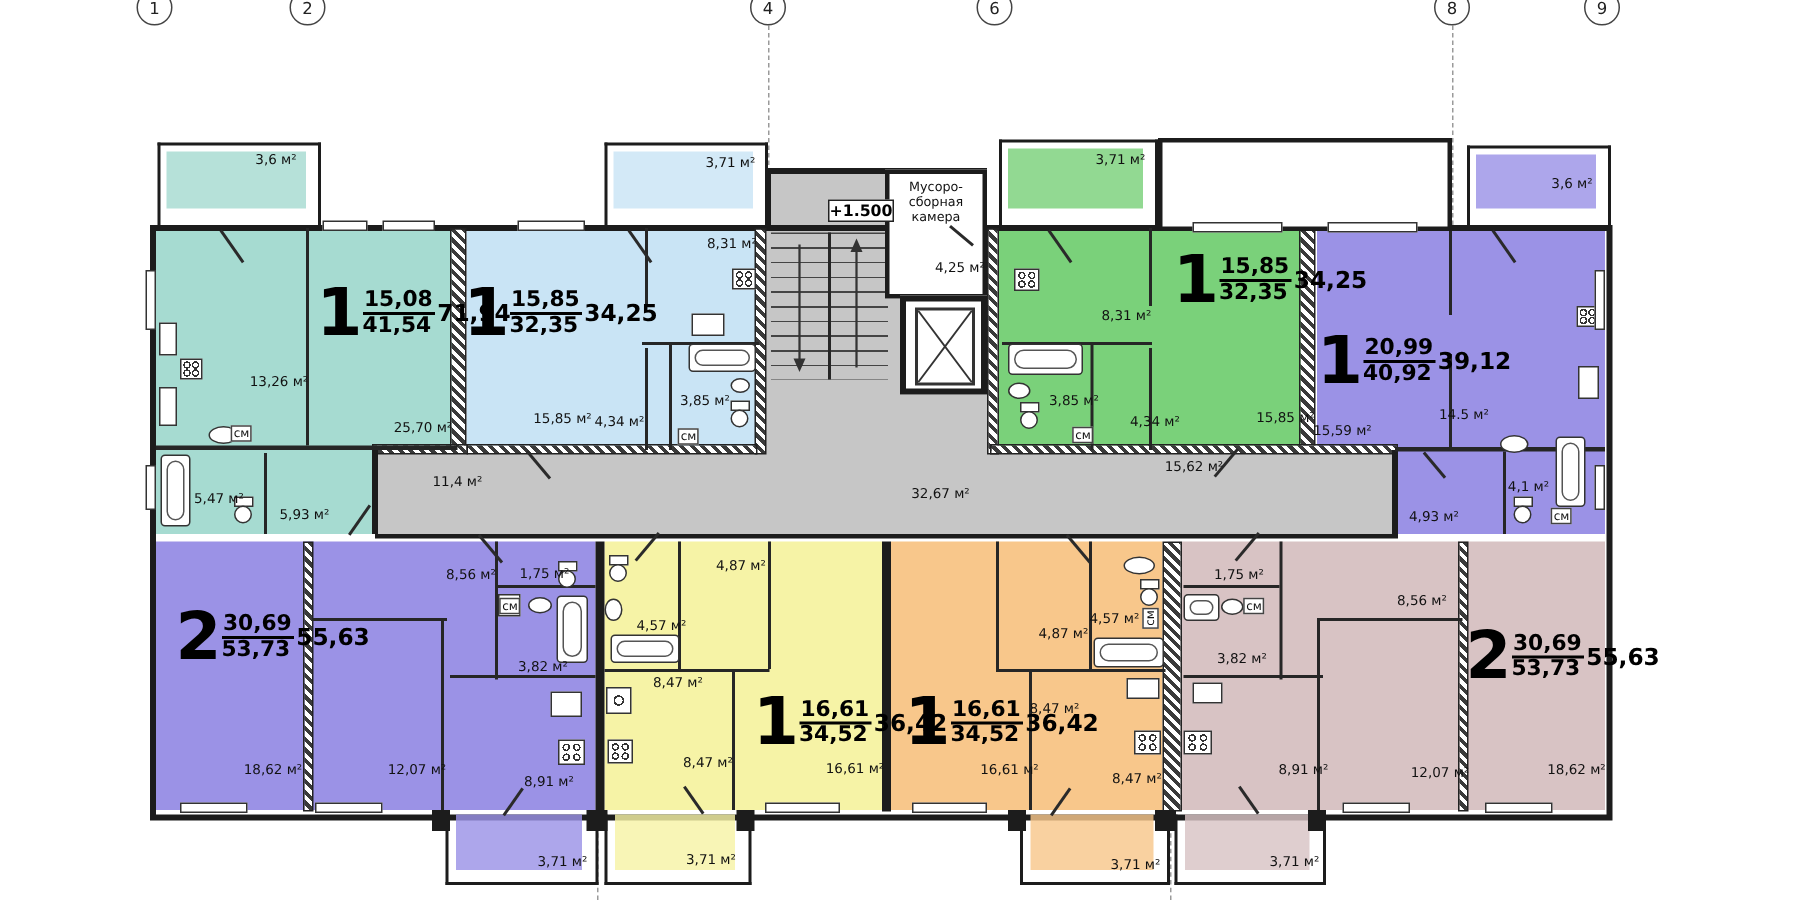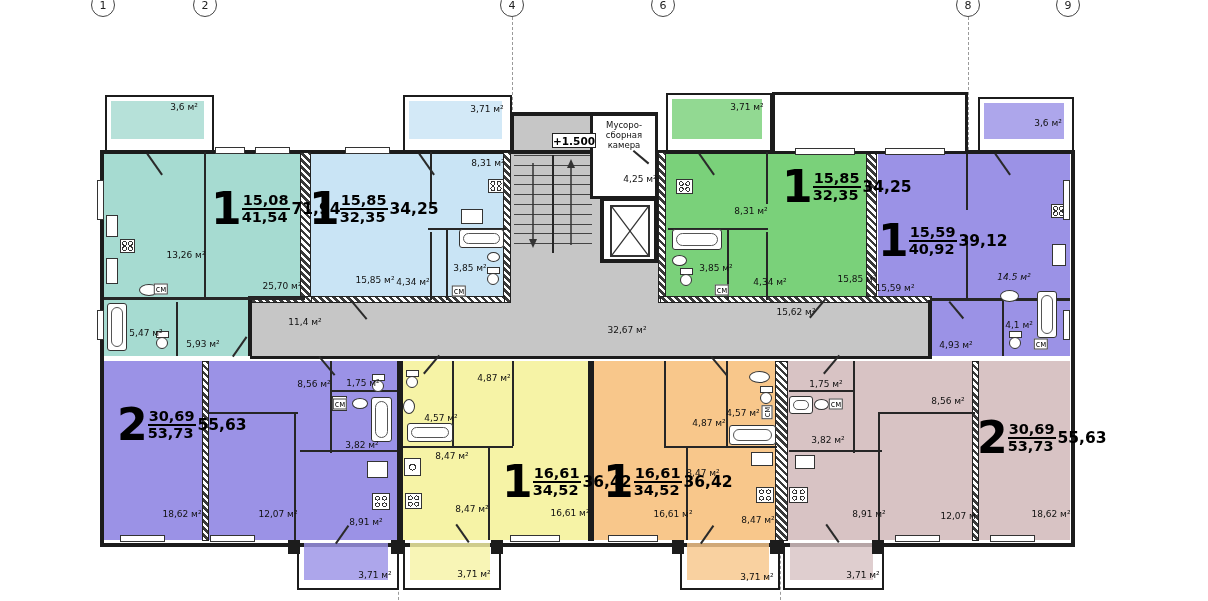--- a/index.html
+++ b/index.html
@@ -283,21 +283,21 @@
       <span class="room-label" style="left: 470px; top: 268px;">3,85 м²</span>
       <span class="room-label sm" style="left: 459px; top: 291px;">см</span>
       <span class="room-label" style="left: 747px; top: 107px;">3,71 м²</span>
       <span class="room-label" style="left: 751px; top: 211px;">8,31 м²</span>
       <span class="room-label" style="left: 716px; top: 268px;">3,85 м²</span>
       <span class="room-label" style="left: 770px; top: 282px;">4,34 м²</span>
       <span class="room-label" style="left: 857px; top: 279px;">15,85 м²</span>
       <span class="room-label sm" style="left: 722px; top: 290px;">см</span>
       <span class="room-label" style="left: 1048px; top: 123px;">3,6 м²</span>
       <span class="room-label" style="left: 895px; top: 288px;">15,59 м²</span>
-      <span class="room-label" style="left: 1014px; top: 277px; font-style: italic;">14.5 м²</span>
+      <span class="room-label" style="left: 976px; top: 277px;">14.5 м²</span>
       <span class="room-label" style="left: 956px; top: 345px;">4,93 м²</span>
       <span class="room-label" style="left: 1019px; top: 325px;">4,1 м²</span>
       <span class="room-label sm" style="left: 1041px; top: 344px;">см</span>
       <span class="room-label" style="left: 305px; top: 322px;">11,4 м²</span>
       <span class="room-label" style="left: 627px; top: 330px;">32,67 м²</span>
       <span class="room-label" style="left: 796px; top: 312px;">15,62 м²</span>
       <span class="room-label" style="left: 640px; top: 179px;">4,25 м²</span>
       <span class="room-label" style="left: 314px; top: 384px;">8,56 м²</span>
       <span class="room-label" style="left: 363px; top: 383px;">1,75 м²</span>
       <span class="room-label sm" style="left: 340px; top: 404px;">см</span>
@@ -349,21 +349,21 @@
         <span class="d">1</span>
         <span class="fr">
           <span class="o">15,85</span>
           <span class="u">32,35</span>
         </span>
         <span class="s">34,25</span>
       </div>
       <div class="apt" style="left: 878px; top: 224px;">
         <span class="d">1</span>
         <span class="fr">
-          <span class="o">15,59</span>
+          <span class="o">20,99</span>
           <span class="u">40,92</span>
         </span>
         <span class="s">39,12</span>
       </div>
       <div class="apt" style="left: 117px; top: 408px;">
         <span class="d">2</span>
         <span class="fr">
           <span class="o">30,69</span>
           <span class="u">53,73</span>
         </span>

